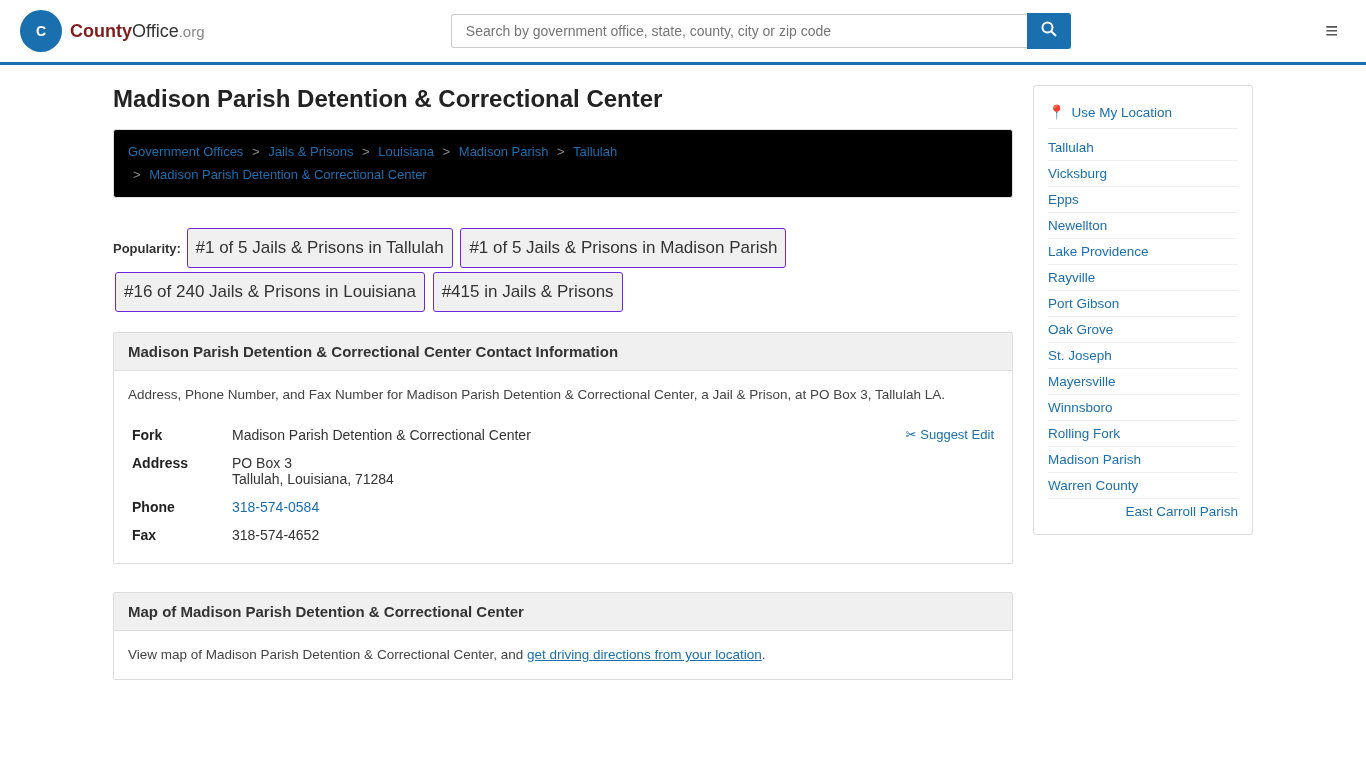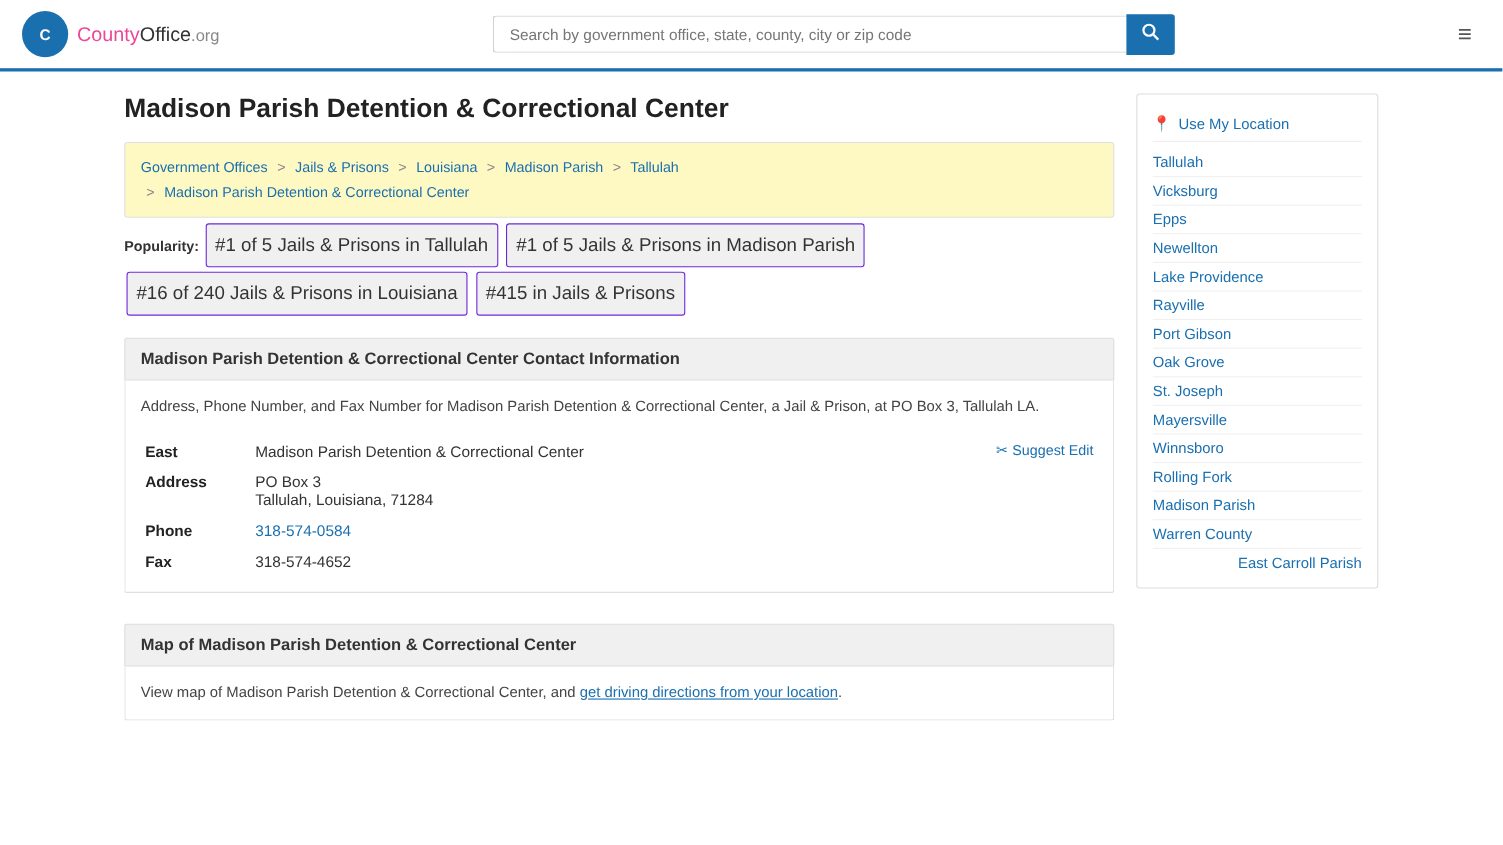--- a/index.html
+++ b/index.html
@@ -84,27 +84,27 @@
     
     .page-title {
       font-size: 24px;
       font-weight: bold;
       color: #222;
       margin-bottom: 16px;
     }
 
     
     .breadcrumb {
-      background: #fef9c3;
+      background: #000000;
       padding: 10px 14px;
       border: 1px solid #e0e0e0;
       border-radius: 3px;
       font-size: 13px;
       color: #555;
-      margin-bottom: 3px;
+      margin-bottom: 28px;
       line-height: 1.8;
     }
     .breadcrumb a {
       color: #1a6faf;
       text-decoration: none;
     }
     .breadcrumb .sep { margin: 0 5px; color: #888; }
 
     
     .popularity {
@@ -234,21 +234,21 @@
 
 <header class="header">
   <div class="logo-area">
     <div class="logo-circle">
       <svg width="28" height="28" viewBox="0 0 28 28" fill="none">
         <circle cx="14" cy="14" r="13" fill="#1a6faf"></circle>
         <text x="14" y="19" text-anchor="middle" fill="white" font-size="14" font-family="Arial" font-weight="bold">C</text>
       </svg>
     </div>
     <div>
-      <span style="font-weight:normal;font-size:18px;color:#ec4899;">County</span><span style="font-size:18px;color:#333;">Office</span><span style="font-size:15px;color:#888;">.org</span>
+      <span style="font-weight:bold;font-size:18px;color:#7f1d1d;">County</span><span style="font-size:18px;color:#333;">Office</span><span style="font-size:15px;color:#888;">.org</span>
     </div>
   </div>
 
   <div class="search-area">
     <input class="search-input" type="text" placeholder="Search by government office, state, county, city or zip code" style="">
     <button class="search-btn">
       <svg width="16" height="16" viewBox="0 0 16 16" fill="white">
         <circle cx="6.5" cy="6.5" r="5" stroke="white" stroke-width="2" fill="none"></circle>
         <line x1="10.5" y1="10.5" x2="15" y2="15" stroke="white" stroke-width="2"></line>
       </svg>
@@ -287,21 +287,21 @@
       <span class="badge">#415 in Jails &amp; Prisons</span>
     </div>
 
     <div>
       <div class="section-header">Madison Parish Detention &amp; Correctional Center Contact Information</div>
       <div class="section-body">
         <p class="section-desc">Address, Phone Number, and Fax Number for Madison Parish Detention &amp; Correctional Center, a Jail &amp; Prison, at PO Box 3, Tallulah LA.</p>
         <table class="contact-table">
           <tbody>
               <tr>
-            <td>East</td>
+            <td>Fork</td>
             <td>
               <span>Madison Parish Detention &amp; Correctional Center</span>
               <a href="#" class="suggest-edit">
                 <span>✂</span>
                 <span>Suggest Edit</span>
               </a>
             </td>
           </tr>
           <tr>
             <td>Address</td>

